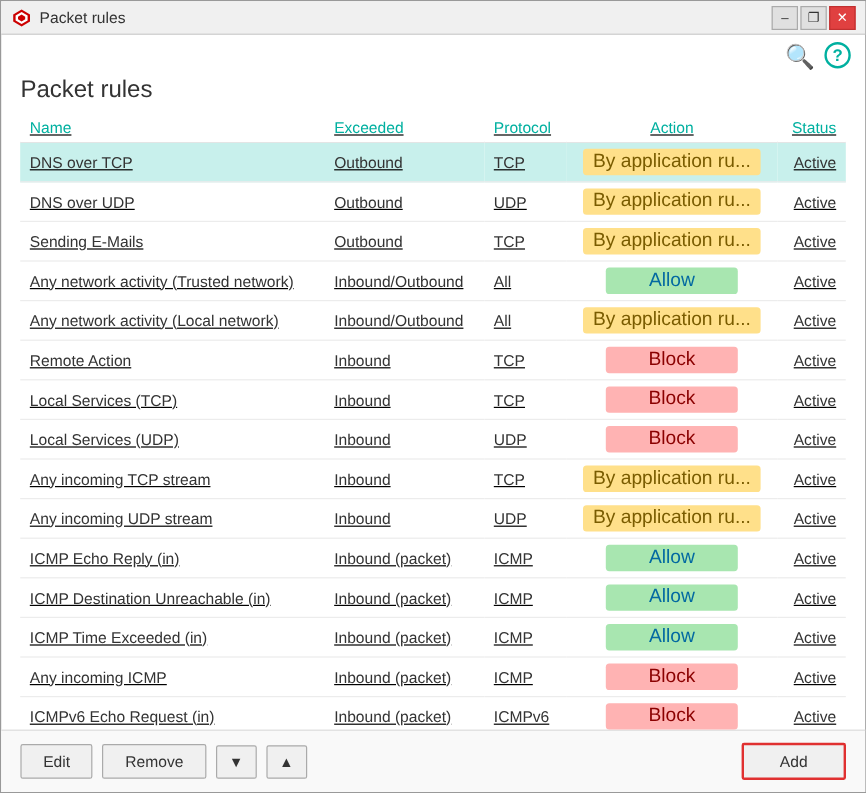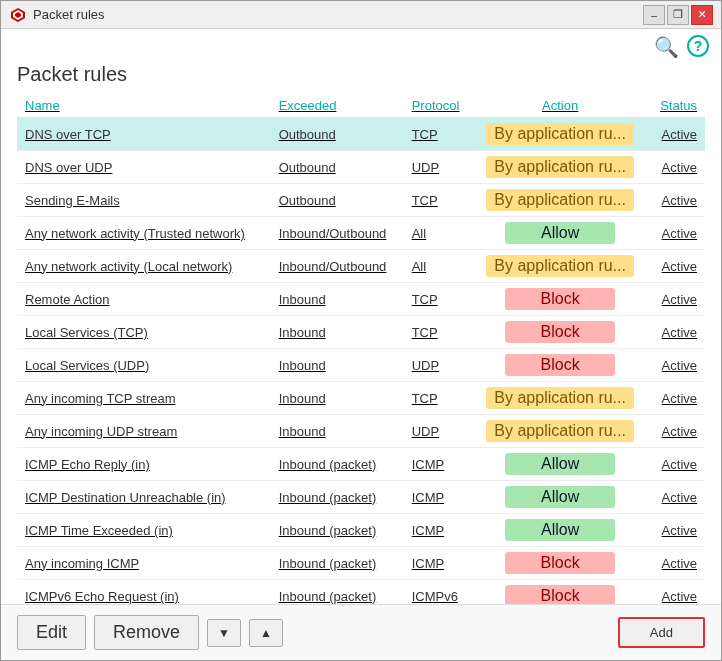--- a/index.html
+++ b/index.html
@@ -150,21 +150,21 @@
       text-align: center;
     }
 
     .badge-yellow {
       background: #ffe08a;
       color: #7a5c00;
     }
 
     .badge-green {
       background: #a8e6b0;
-      color: #0f172a;
+      color: #0369a1;
     }
 
     .badge-red {
       background: #ffb3b3;
       color: #8b0000;
     }
 
     .status-cell {
       text-align: right;
       color: #333;
@@ -178,21 +178,21 @@
       border-top: 1px solid #ddd;
       flex-shrink: 0;
       background: #f9f9f9;
     }
 
     .footer-btn {
       padding: 6px 18px;
       border: 1px solid #aaa;
       background: #f0f0f0;
       cursor: pointer;
-      font-size: 18px;
+      font-size: 13px;
       color: #333;
       border-radius: 2px;
     }
 
     .arrow-btn {
       padding: 6px 10px;
       border: 1px solid #aaa;
       background: #f0f0f0;
       cursor: pointer;
       font-size: 12px;

